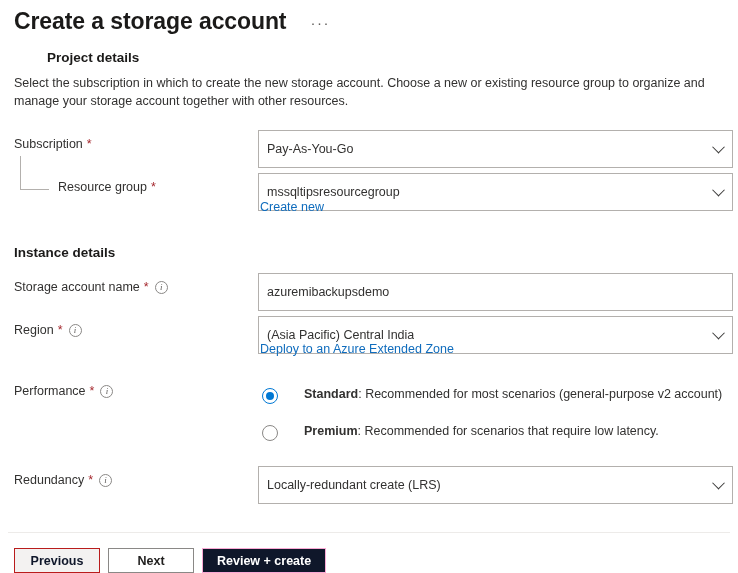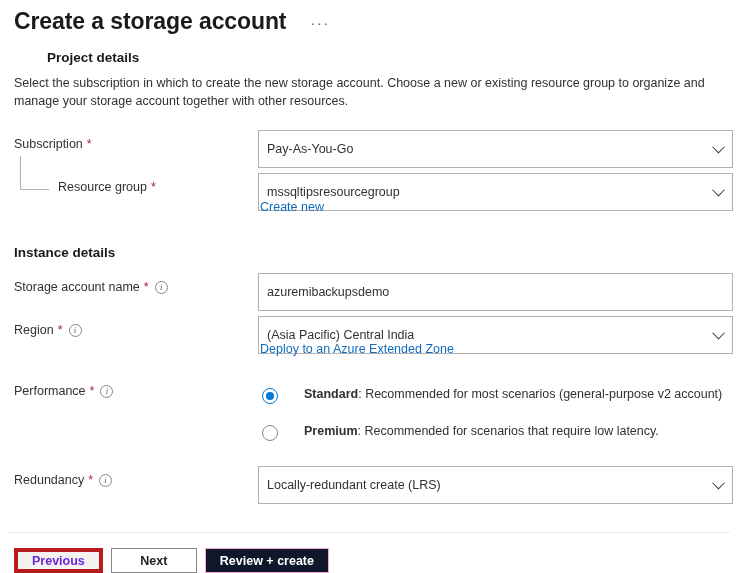--- a/index.html
+++ b/index.html
@@ -112,21 +112,21 @@
     position: absolute; left: 8px; top: 532px;
     width: 722px; height: 1px; background: #edebe9;
   }
   .footer { position: absolute; left: 14px; top: 548px; display: flex; gap: 8px; }
   .btn {
     height: 25px; min-width: 86px; padding: 0 14px;
     display: flex; align-items: center; justify-content: center;
     font-size: 12.5px; font-weight: 600; cursor: pointer; user-select: none;
   }
   .btn.disabled {
-    background: #f3f2f1; color: #6d28d9; border: 4px solid #b91c1c;
+    background: #f3f2f1; color: #0f172a; border: 1px solid #b91c1c;
     cursor: default;
   }
   .btn.secondary { background: #fff; color: #201f1e; border: 1px solid #8a8886; }
   .btn.primary { background: #0f172a; color: #ffffff; border: 1px solid #f9a8d4; }
 </style>
 </head>
 <body>
 
 <div class="page">
 

